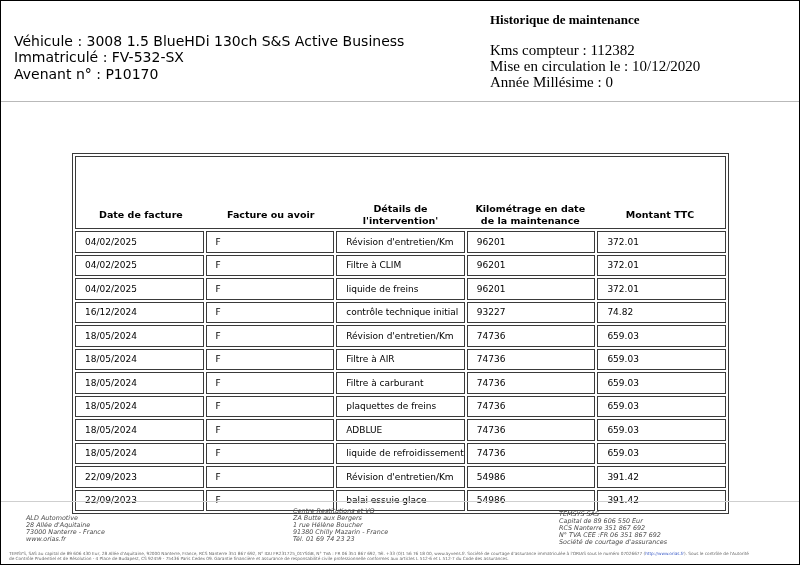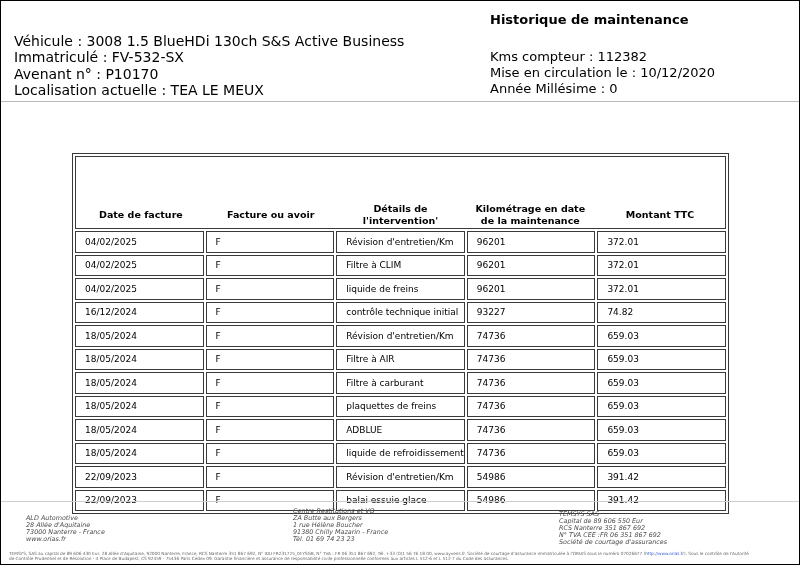--- a/index.html
+++ b/index.html
@@ -4,23 +4,23 @@
 <style>
   html,body{margin:0;padding:0;background:#e8e8e8;}
   .page{
     position:relative;width:800px;height:565px;background:#ffffff;
     border:1px solid #000;box-sizing:border-box;overflow:hidden;
     font-family:"DejaVu Sans","Liberation Sans",sans-serif;color:#000;
   }
   
   .vehicle-info{position:absolute;left:13px;top:32px;font-size:14px;line-height:16.4px;}
   
-  .maint-block{position:absolute;left:489px;top:11px;}
+  .maint-block{position:absolute;left:489px;top:11px;font-family:Liberation Serif, serif;}
   .maint-title{font-size:13px;font-weight:bold;}
-  .maint-lines{margin-top:22px;font-size:13px;line-height:16.2px;}
+  .maint-lines{margin-top:14px;font-size:15px;line-height:16.2px;}
   
   .divider{position:absolute;left:0;width:100%;height:0;border-top:1px solid #b9b9b9;}
   .top-divider{top:100px;}
   .footer-divider{top:500px;border-top-color:#cfcfcf;}
   
   table.maint{
     position:absolute;left:71px;top:152px;width:657px;
     border:1px solid #3a3a3a;border-spacing:2px;table-layout:fixed;
   }
   table.maint th{border-top:1px solid #3a3a3a;border-bottom:1px solid #3a3a3a;
@@ -46,21 +46,20 @@
 </style>
 </head>
 <body>
 
 <div class="page">
 
   <div class="vehicle-info">
     <div>Véhicule : 3008 1.5 BlueHDi 130ch S&amp;S Active Business</div>
     <div>Immatriculé : FV-532-SX</div>
     <div>Avenant n° : P10170</div>
-    <div>Localisation actuelle : TEA LE MEUX</div>
   </div>
 
   <div class="maint-block">
     <div class="maint-title">Historique de maintenance</div>
     <div class="maint-lines">
       <div>Kms compteur : 112382</div>
       <div>Mise en circulation le : 10/12/2020</div>
       <div>Année Millésime : 0</div>
     </div>
   </div>

